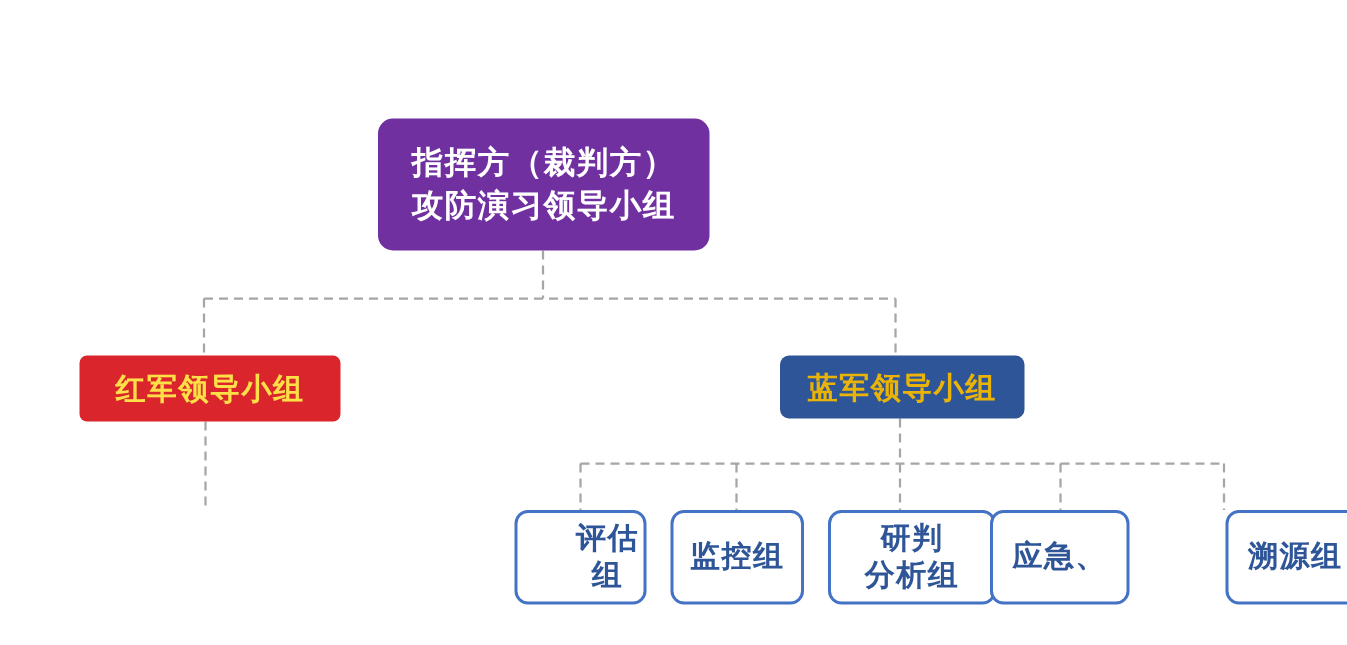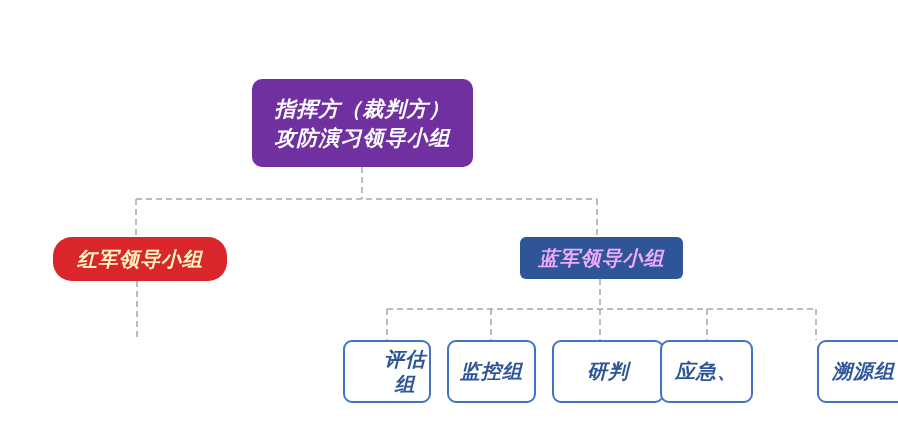--- a/index.html
+++ b/index.html
@@ -7,21 +7,20 @@
     padding: 0;
     background: #ffffff;
     font-family: "Liberation Sans", "DejaVu Sans", sans-serif;
   }
   .canvas {
     position: relative;
     width: 898px;
     height: 430px;
     background: #ffffff;
     overflow: hidden;
-    font-style: italic;
   }
   .connectors {
     position: absolute;
     left: 0; top: 0;
     width: 898px; height: 430px;
     pointer-events: none;
   }
   .node {
     position: absolute;
     box-sizing: border-box;
@@ -39,29 +38,29 @@
     background: var(--purple, #7030A0);
     color: #ffffff;
     border-radius: 10px;
     font-size: 21px;
     line-height: 29px;
   }
   .node-red-leader {
     left: 53px; top: 237px;
     width: 174px; height: 44px;
     background: var(--red, #D9252B);
-    color: #fef9c3;
-    border-radius: 19px;
+    color: #fde047;
+    border-radius: 5px;
     font-size: 20px;
   }
   .node-blue-leader {
     left: 520px; top: 237px;
     width: 163px; height: 42px;
     background: var(--blue, #2E5597);
-    color: #f0abfc;
+    color: #eab308;
     border-radius: 6px;
     font-size: 20px;
   }
   .node-attack {
     left: 92px; top: 340px;
     width: 91px; height: 61px;
     background: #ffffff;
     border: 2px solid var(--red-light-border, #E0575B);
     color: var(--red, #D9252B);
     border-radius: 10px;
@@ -123,20 +122,21 @@
   <div class="node node-blue-child child-1">
     <span>评估组</span>
   </div>
 
   <div class="node node-blue-child child-2">
     <span>监控组</span>
   </div>
 
   <div class="node node-blue-child child-3">
     <span>研判</span>
+    <span>分析组</span>
   </div>
 
   <div class="node node-blue-child child-4">
     <span>应急、</span>
   </div>
 
   <div class="node node-blue-child child-5">
     <span>溯源组</span>
   </div>
 

